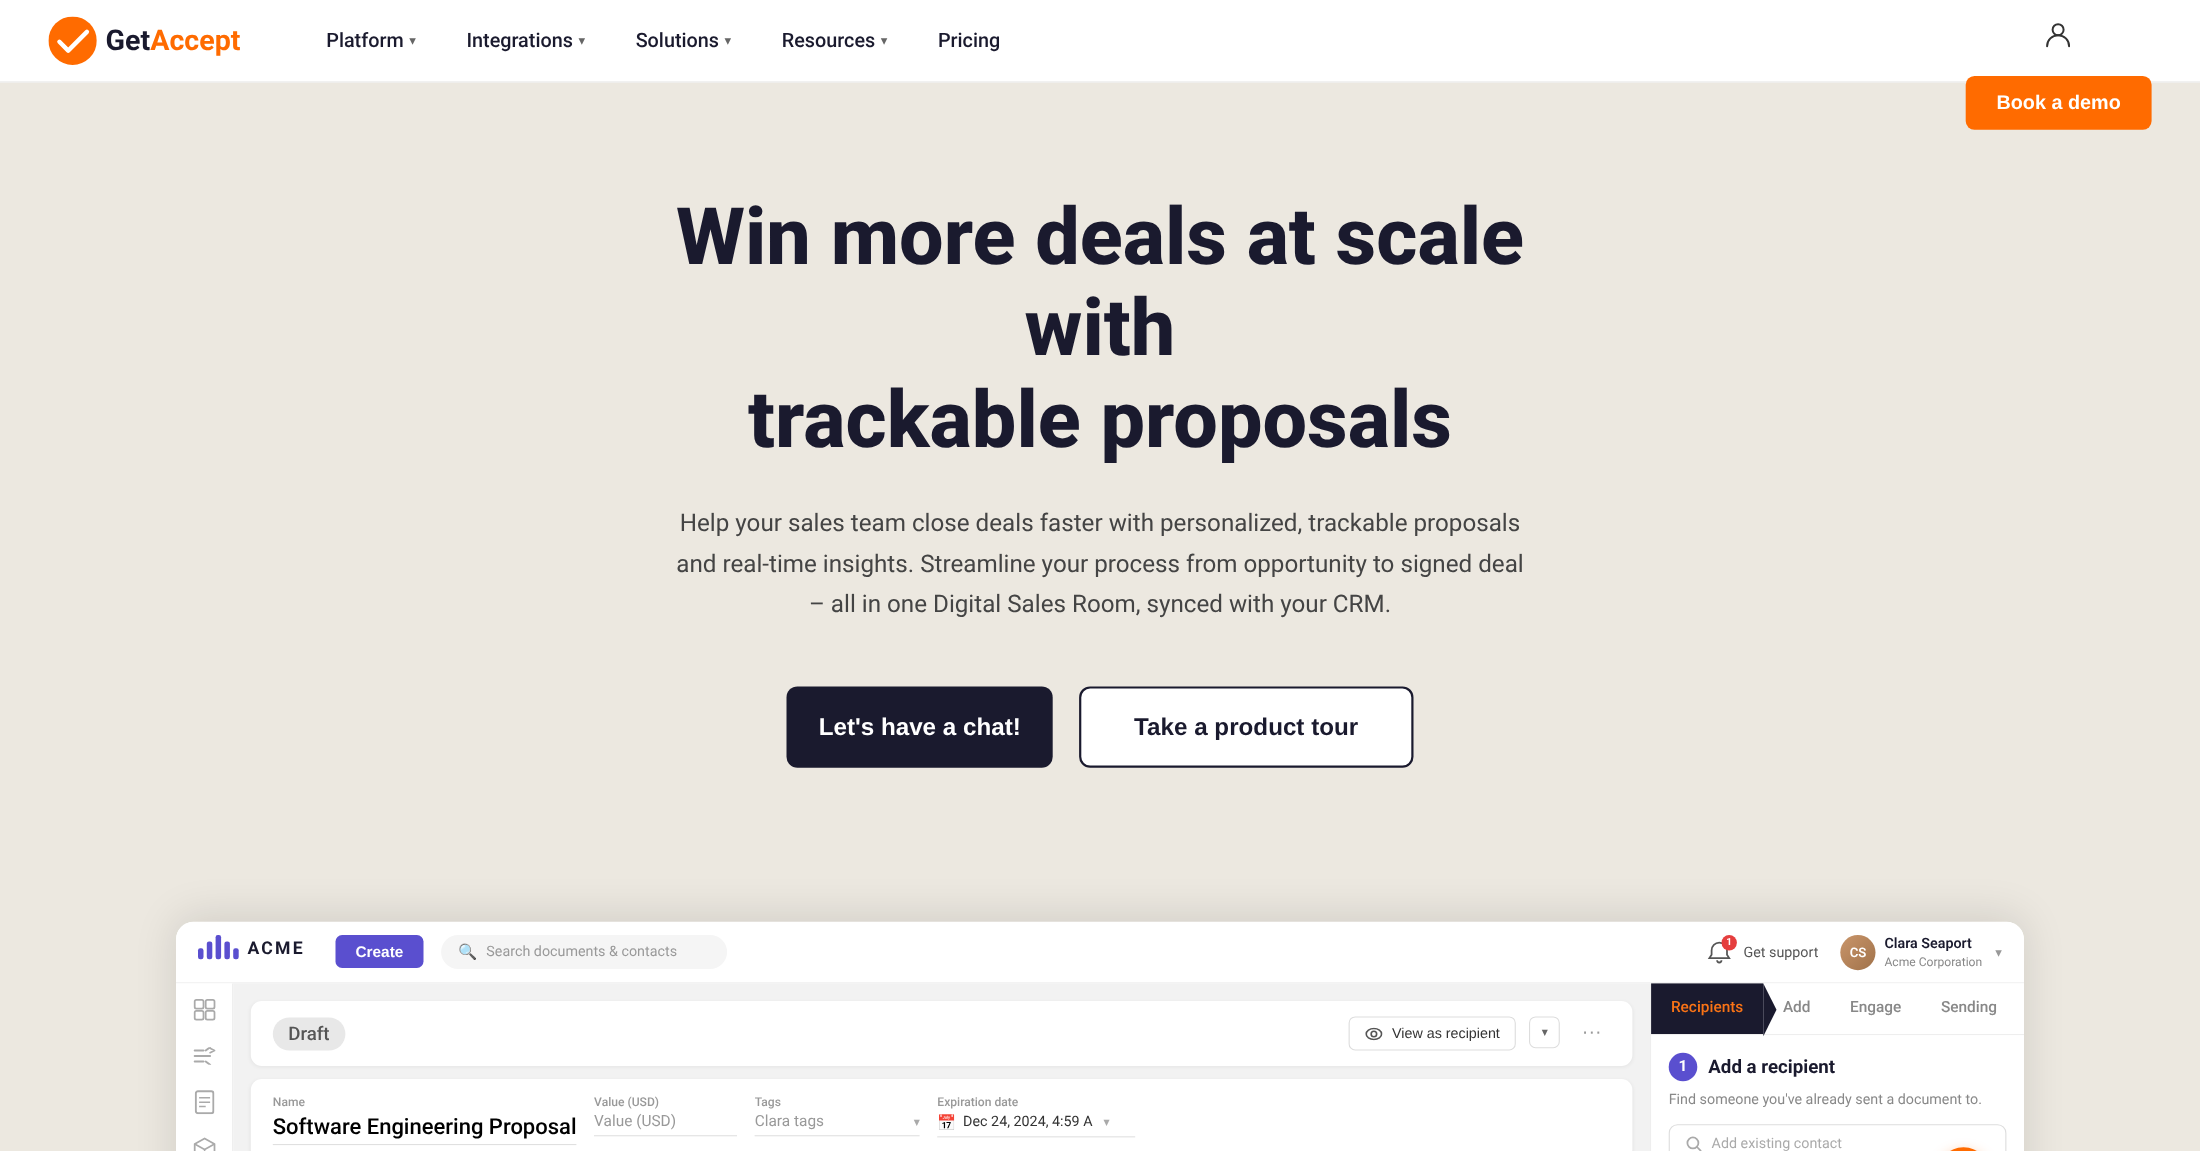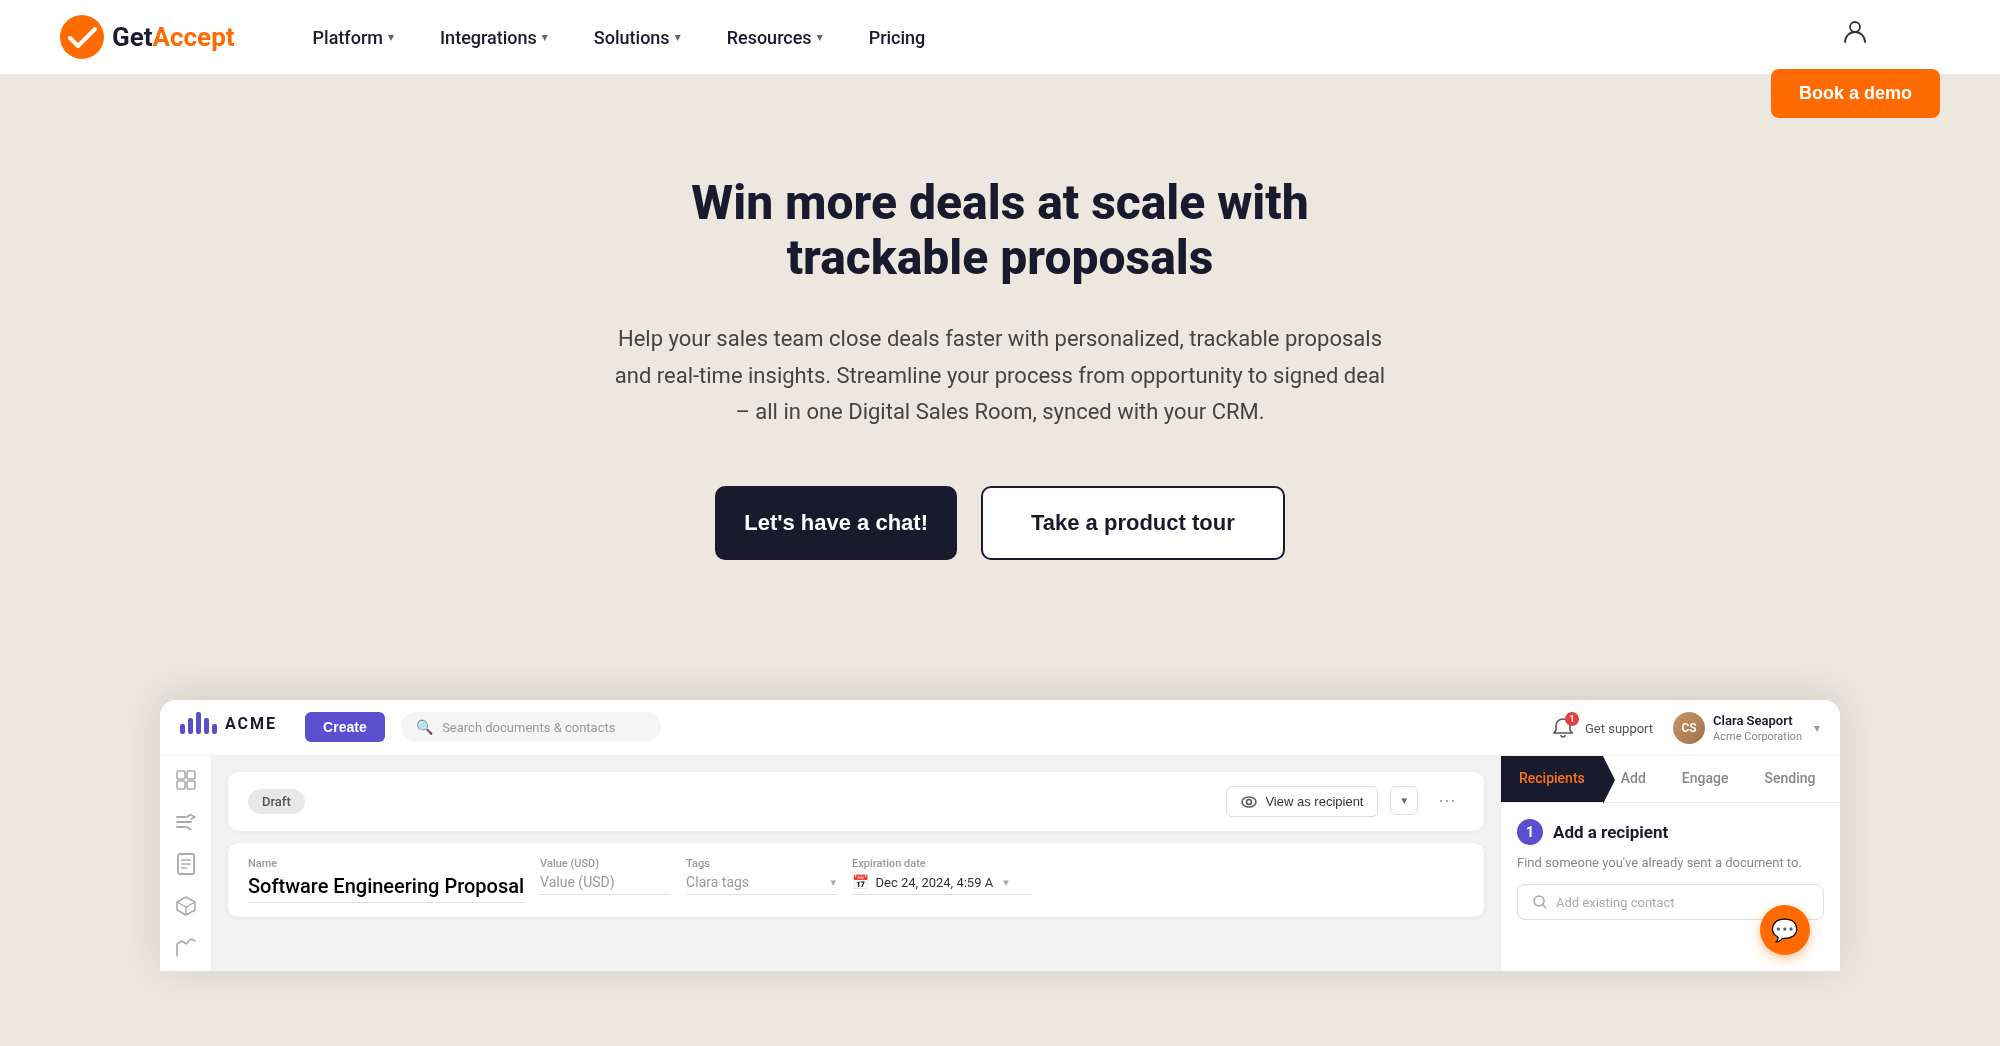--- a/index.html
+++ b/index.html
@@ -10,21 +10,21 @@
       width: 2000px;
       overflow-x: hidden;
     }
 
     
     .navbar {
       background: #fff;
       height: 75px;
       display: flex;
       align-items: center;
-      padding: 0 60px;
+      padding: 0 44px;
       position: sticky;
       top: 0;
       z-index: 100;
       border-bottom: 1px solid #e8e8e8;
     }
     .logo-area {
       display: flex;
       align-items: center;
       gap: 8px;
       margin-right: 60px;
@@ -85,21 +85,21 @@
       font-weight: 700;
       cursor: pointer;
     }
 
     
     .hero {
       text-align: center;
       padding: 100px 60px 60px;
     }
     .hero-title {
-      font-size: 48px;
+      font-size: 72px;
       font-weight: 800;
       color: #1a1a2e;
       line-height: 1.15;
       margin-bottom: 36px;
       max-width: 900px;
       margin-left: auto;
       margin-right: auto;
     }
     .hero-subtitle {
       font-size: 22px;
@@ -311,21 +311,21 @@
       display: flex;
       align-items: center;
       margin-bottom: 12px;
       box-shadow: 0 1px 4px rgba(0,0,0,0.06);
     }
     .draft-badge {
       background: #e8e8e8;
       color: #555;
       padding: 5px 14px;
       border-radius: 20px;
-      font-size: 13px;
+      font-size: 17px;
       font-weight: 500;
     }
     .doc-header-right {
       margin-left: auto;
       display: flex;
       align-items: flex-start;
       gap: 12px;
     }
     .view-recipient-btn {
       display: flex;

